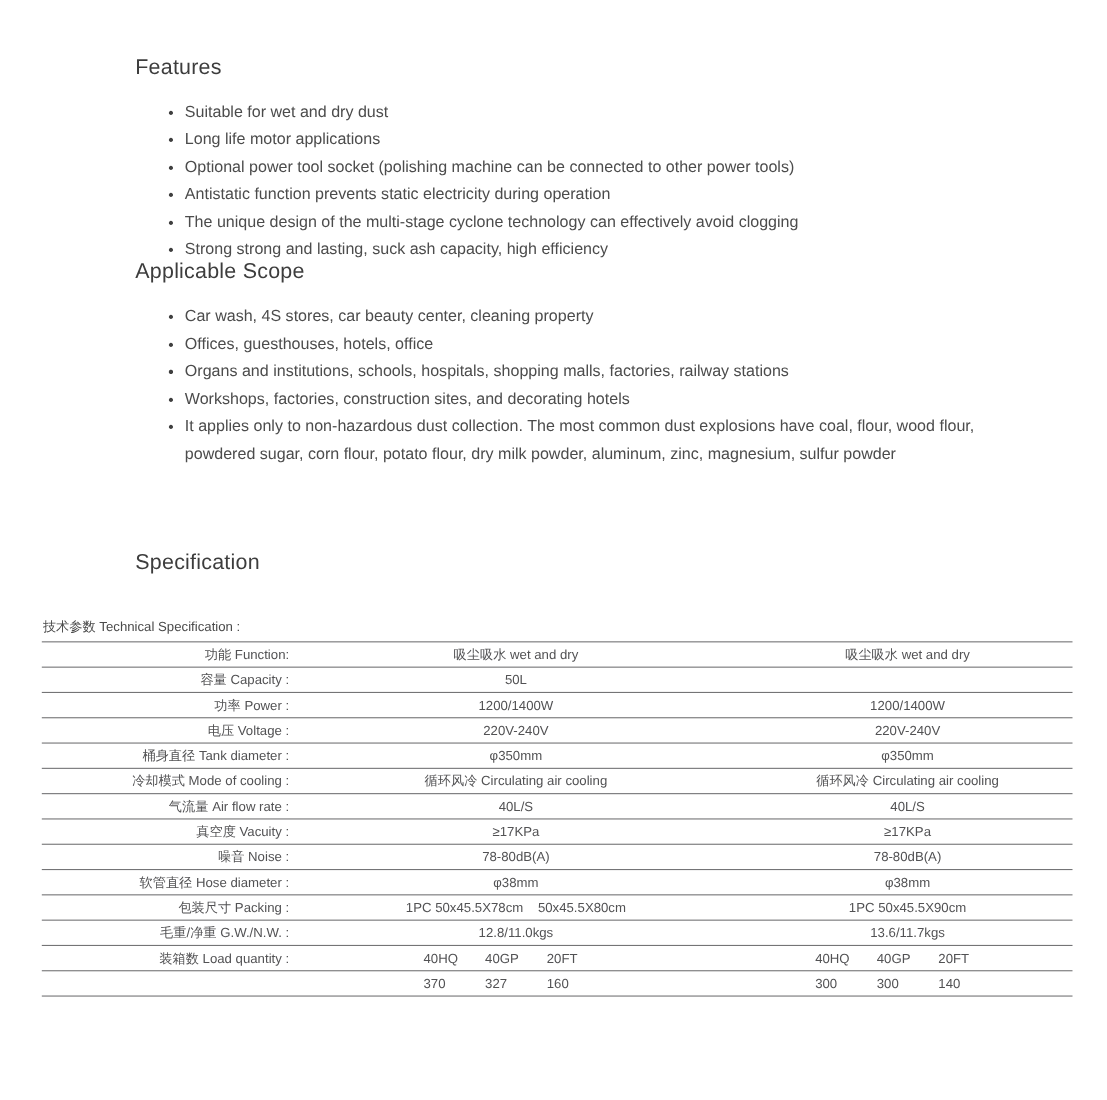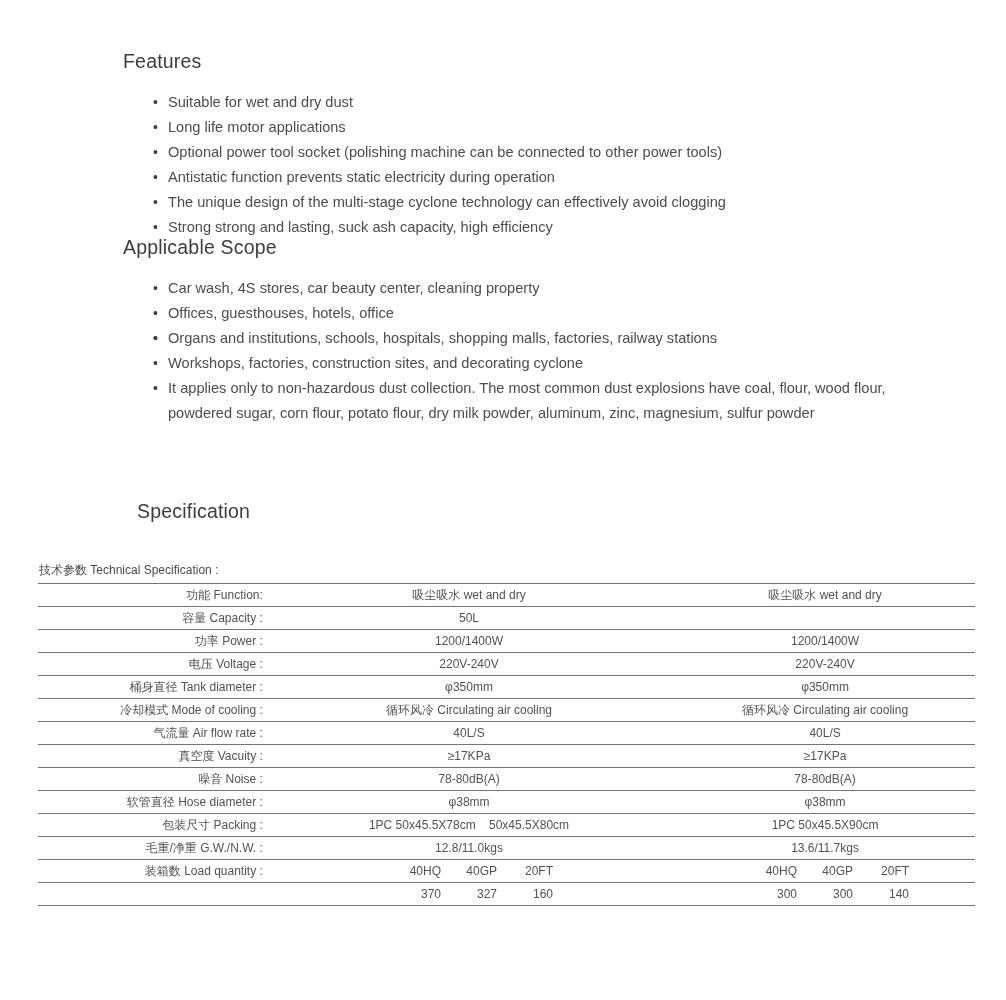--- a/index.html
+++ b/index.html
@@ -34,21 +34,21 @@
     color:#4c4c4c;
   }
   .bullet {
     position:absolute;
     left:-15px; top:0;
     font-size:14px;
     color:#3f3f3f;
   }
   #sec-features { top:48px; }
   #sec-scope    { top:234px; }
-  #spec-heading { position:absolute; left:137px; top:498px;text-align:center; }
+  #spec-heading { position:absolute; left:123px; top:498px;text-align:center; }
 
   #spec-table {
     position:absolute;
     left:38px; top:560px;
     width:937px;
     font-size:12px;
     color:#525254;
   }
   .tbl-title {
     height:23px;
@@ -61,21 +61,21 @@
   .trow {
     display:flex;
     height:23px;
     line-height:22px;
     border-bottom:1px solid #747476;
   }
   .c { overflow:hidden; }
   .c.lab { width:24%; padding-left:2px; text-align:right; white-space:pre; }
   .c.val { width:44%; text-align:center; white-space:pre; }
   .c.val2 { width:32%; text-align:center; white-space:pre; }
-  .part { display:inline-block; width:56px; text-align:right; }
+  .part { display:inline-block; width:56px; text-align:left; }
 </style>
 </head>
 <body>
 
 <div id="page">
 
   <div class="section" id="sec-features">
     <div class="sec-heading">Features</div>
     <ul class="blist">
       <li><span class="bullet">•</span><span>Suitable for wet and dry dust</span></li>
@@ -87,21 +87,21 @@
     </ul>
   </div>
 
   <div class="section" id="sec-scope">
     <div class="sec-heading">Applicable Scope</div>
     <ul class="blist">
       <li><span class="bullet">•</span><span>Car wash, 4S stores, car beauty center, cleaning property</span></li>
       <li><span class="bullet">•</span><span>Offices, guesthouses, hotels, office</span></li>
       <li><span class="bullet">•</span></li>
       <li><span class="bullet">•</span><span>Organs and institutions, schools, hospitals, shopping malls, factories, railway stations</span></li>
-      <li><span class="bullet">•</span><span>Workshops, factories, construction sites, and decorating cyclone</span></li>
+      <li><span class="bullet">•</span><span>Workshops, factories, construction sites, and decorating hotels</span></li>
       <li><span class="bullet">•</span><span>It applies only to non-hazardous dust collection. The most common dust explosions have coal, flour, wood flour, powdered sugar, corn flour, potato flour, dry milk powder, aluminum, zinc, magnesium, sulfur powder</span></li>
     </ul>
   </div>
 
   <div class="sec-heading" id="spec-heading">Specification</div>
 
   <div id="spec-table">
     <div class="tbl-title">技术参数 Technical Specification :</div>
     <div class="tbl">
 

